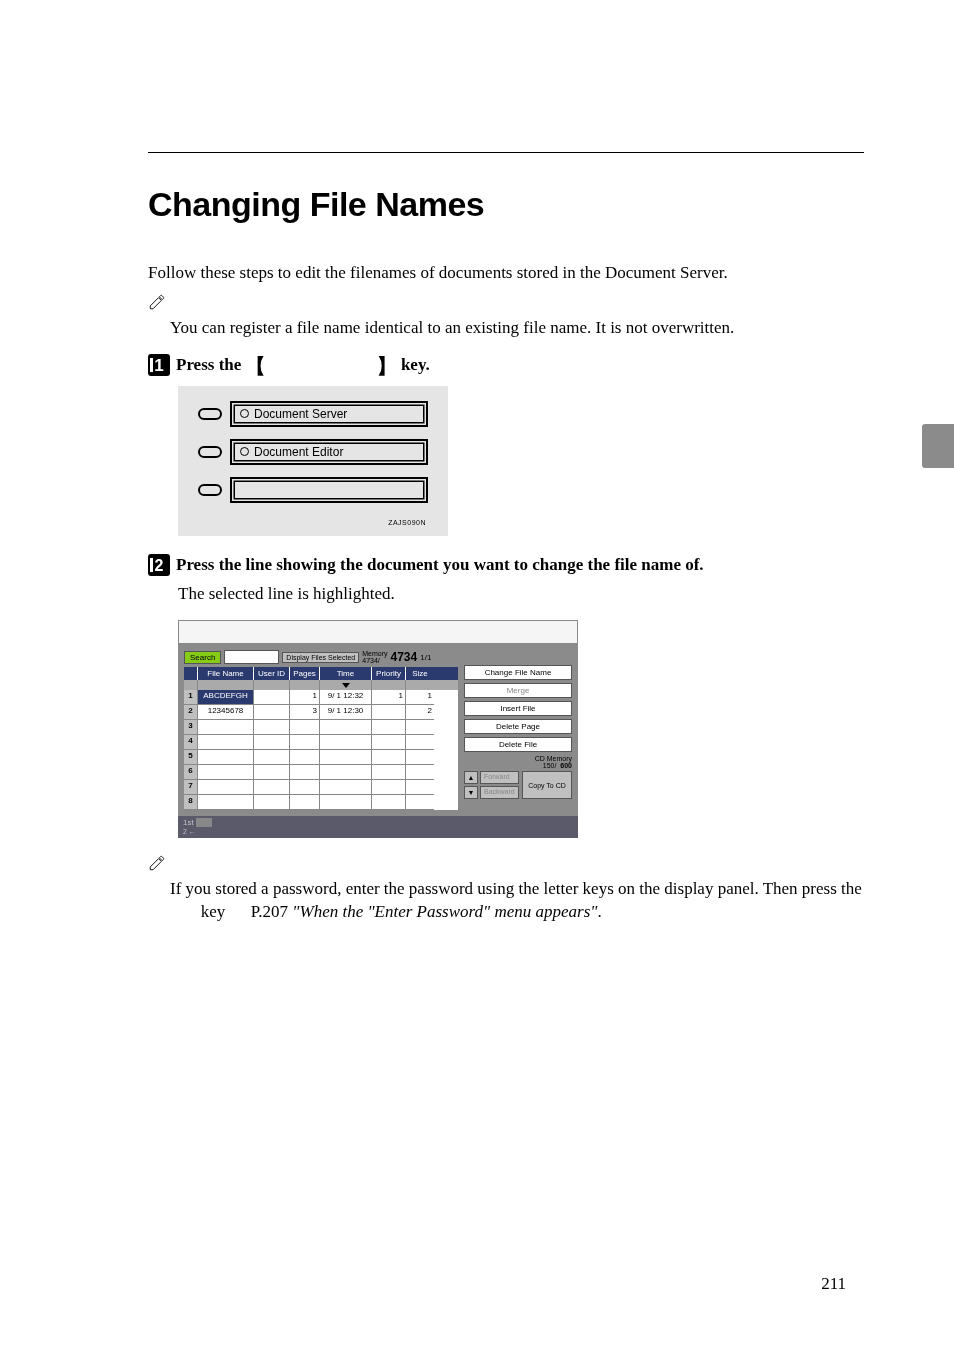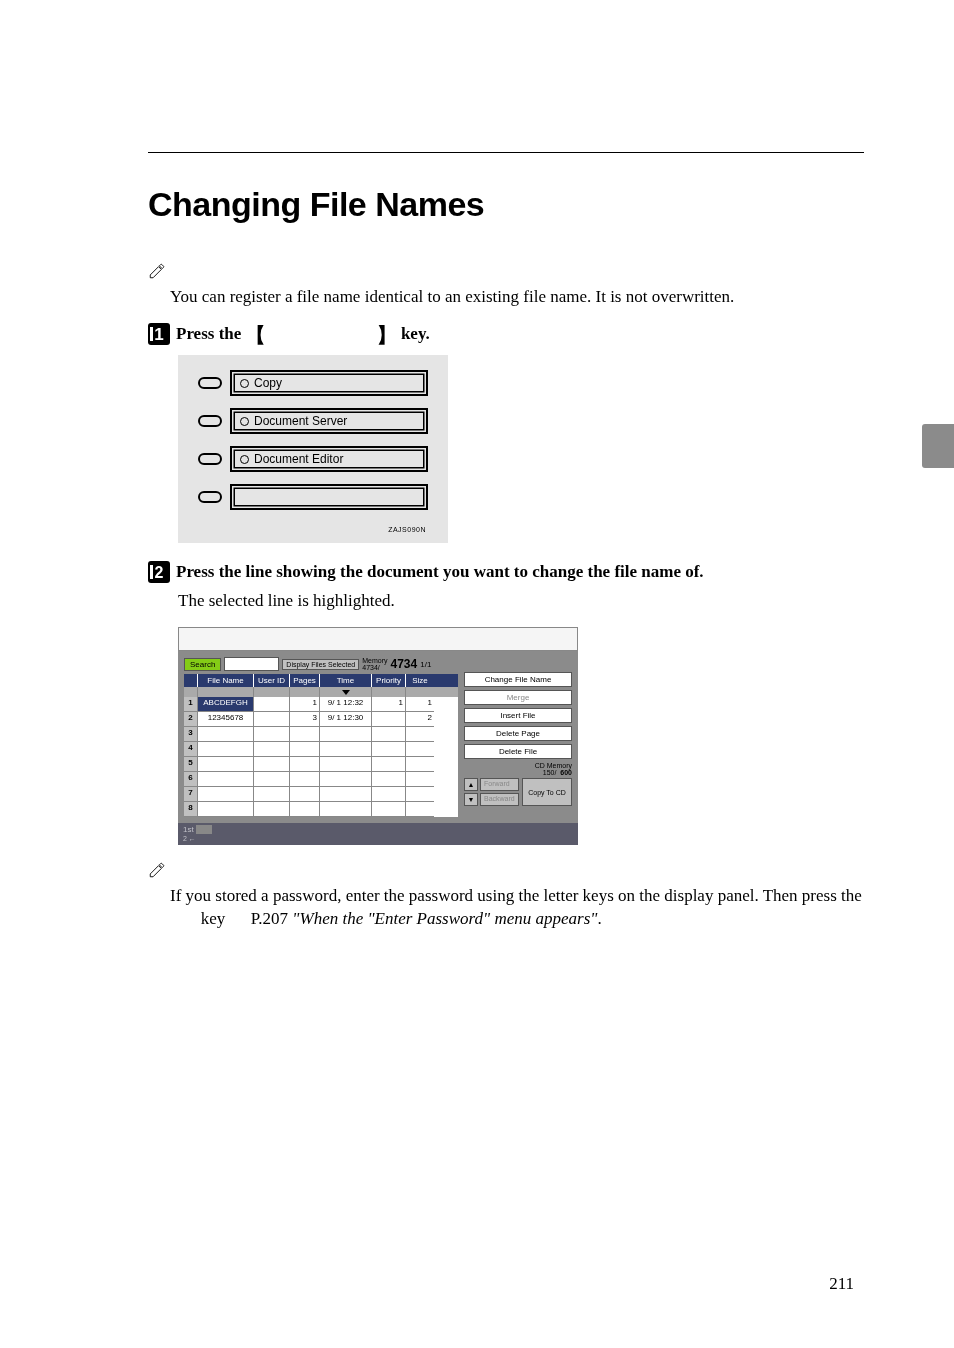--- a/index.html
+++ b/index.html
@@ -324,34 +324,35 @@
     }
     .bottom-indicator {
       background: #5a5a6a;
       padding: 2px 5px;
       color: #c0c0c8;
       font-size: 8px;
     }
     .page-number {
       position: absolute;
       bottom: 54px;
-      right: 100px;
+      right: 108px;
       font-size: 17px;
     }
   </style>
 </head>
 <body>
 
 <div class="side-tab"></div>
 
 <div class="page-content">
   <div class="divider"></div>
 
   <h1 class="main-title">Changing File Names</h1>
 
+  <p class="body-text">Follow these steps to edit the filenames of documents stored in the Document Server.</p>
 
   <div class="note-icon">
     <svg viewBox="0 0 24 24">
         <path d="M3 17.25V21h3.75L17.81 9.94l-3.75-3.75L3 17.25zM20.71 7.04c.39-.39.39-1.02 0-1.41l-2.34-2.34c-.39-.39-1.02-.39-1.41 0l-1.83 1.83 3.75 3.75 1.83-1.83z" fill="none" stroke="#000" stroke-width="1.2"></path>
       </svg>
   </div>
   <p class="indented">You can register a file name identical to an existing file name. It is not overwritten.</p>
 
   <div class="step">
     <span class="step-number">
@@ -360,27 +361,20 @@
           <text x="11" y="17" font-size="17" font-family="Arial" font-weight="bold" fill="#fff" text-anchor="middle">1</text>
           <rect x="2" y="4" width="3" height="14" fill="#fff"></rect>
         </svg>
     </span>
     <span class="step-bold">
       <span>Press the </span><span class="step-bracket">【</span><span style="visibility:hidden;" class="bracket-content">Document Editor</span><span class="step-bracket">】</span><span> key.</span>
     </span>
   </div>
 
   <div class="button-panel">
-    <div class="button-row">
-      <div class="oval-btn"></div>
-      <div class="rect-btn">
-          <span class="circle"></span>
-          <span>Copy</span>
-        </div>
-    </div>
     <div class="button-row">
       <div class="oval-btn"></div>
       <div class="rect-btn">
           <span class="circle"></span>
           <span>Document Server</span>
         </div>
     </div>
     <div class="button-row">
       <div class="oval-btn"></div>
       <div class="rect-btn">

